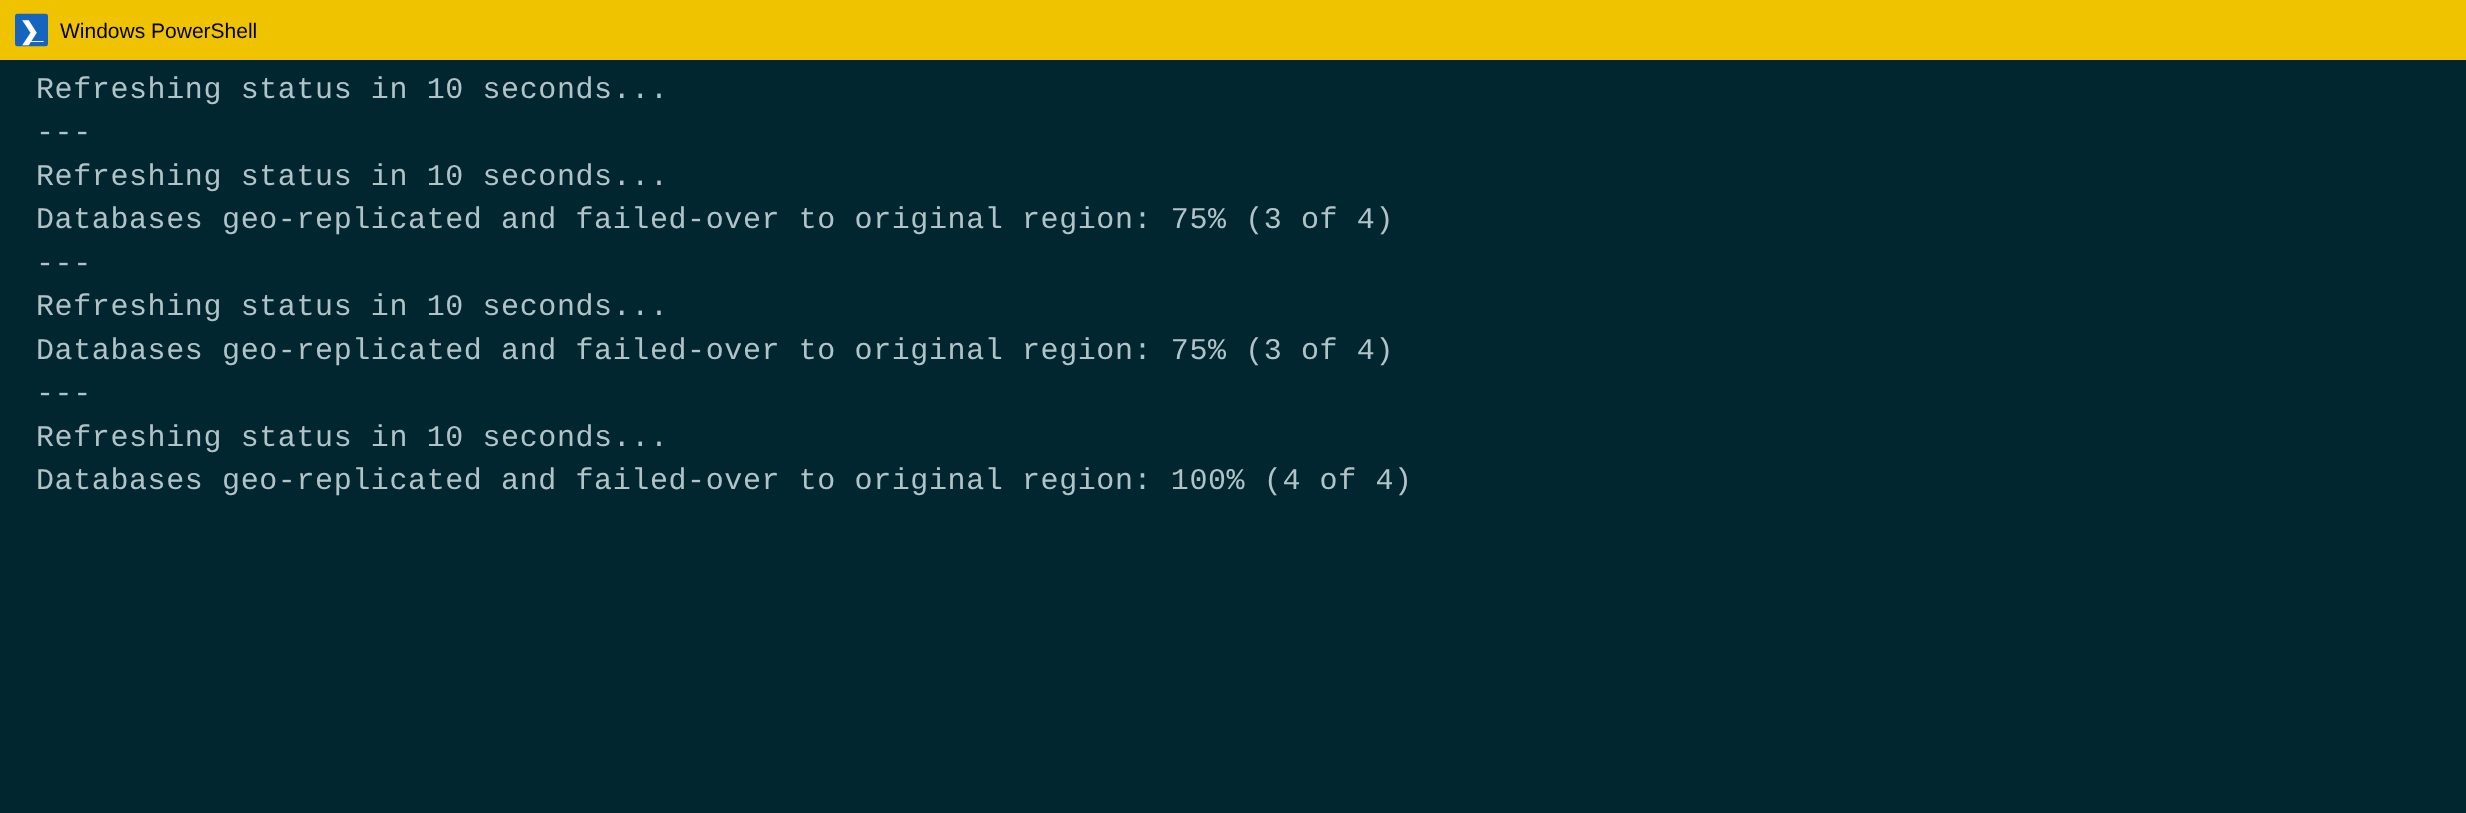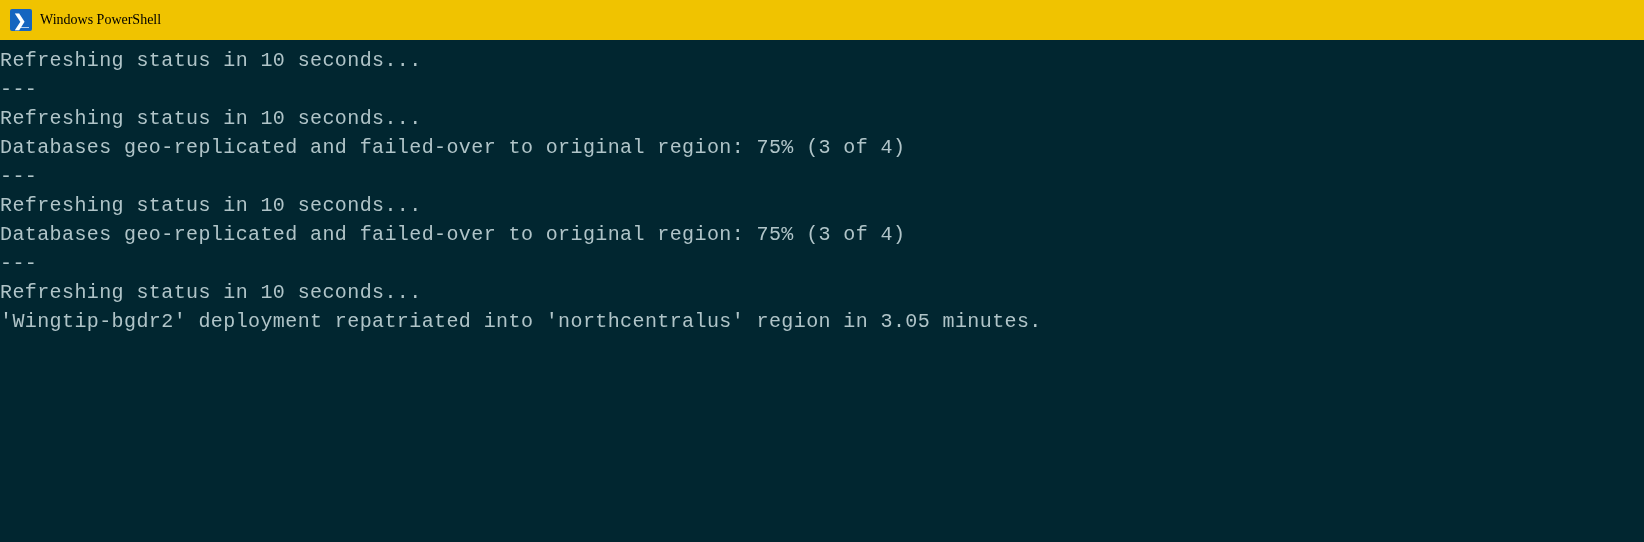--- a/index.html
+++ b/index.html
@@ -32,31 +32,31 @@
       flex-shrink: 0;
     }
 
     .title-bar-icon {
       width: 22px;
       height: 22px;
       flex-shrink: 0;
     }
 
     .title-bar-text {
-      font-family: Liberation Serif, serif;
+      font-family: Liberation Sans, sans-serif;
       font-size: 14px;
       color: #000;
       font-weight: 400;
       text-align: center;
     }
 
     .terminal-body {
       background-color: #012630;
       flex: 1;
-      padding: 6px 0;
+      padding: 6px 24px;
       overflow: hidden;
     }
 
     .terminal-line {
       font-size: 20px;
       line-height: 1.45;
       color: #b0c4c8;
       white-space: pre;
       letter-spacing: 0.02em;
     }
@@ -84,16 +84,16 @@
         <div class="terminal-line"></div>
         <div class="terminal-line">Refreshing status in 10 seconds...</div>
         <div class="terminal-line">Databases geo-replicated and failed-over to original region: 75% (3 of 4)</div>
         <div class="terminal-line separator">---</div>
         <div class="terminal-line"></div>
         <div class="terminal-line">Refreshing status in 10 seconds...</div>
         <div class="terminal-line">Databases geo-replicated and failed-over to original region: 75% (3 of 4)</div>
         <div class="terminal-line separator">---</div>
         <div class="terminal-line"></div>
         <div class="terminal-line">Refreshing status in 10 seconds...</div>
-        <div class="terminal-line">'Wingtip-bgdr2' deployment repatriated into 'northcentralus' region in 3.05 minutes.</div>
+        <div class="terminal-line">Databases geo-replicated and failed-over to original region: 100% (4 of 4)</div>
       </div>
   </div>
 </div>
 
 </body></html>

